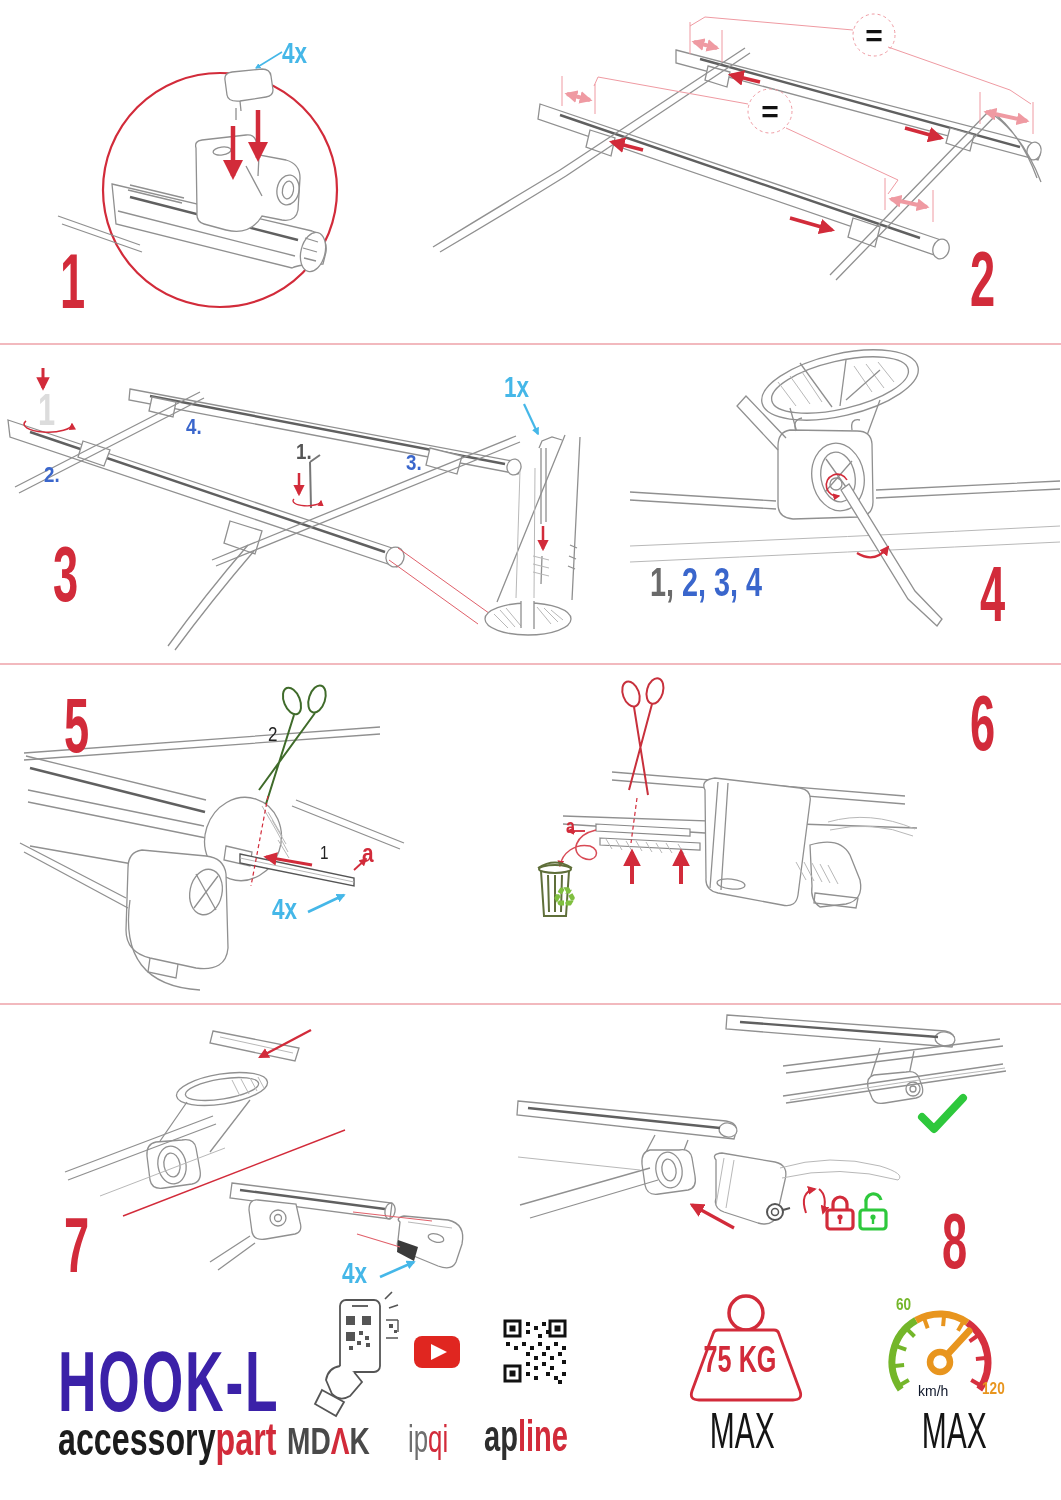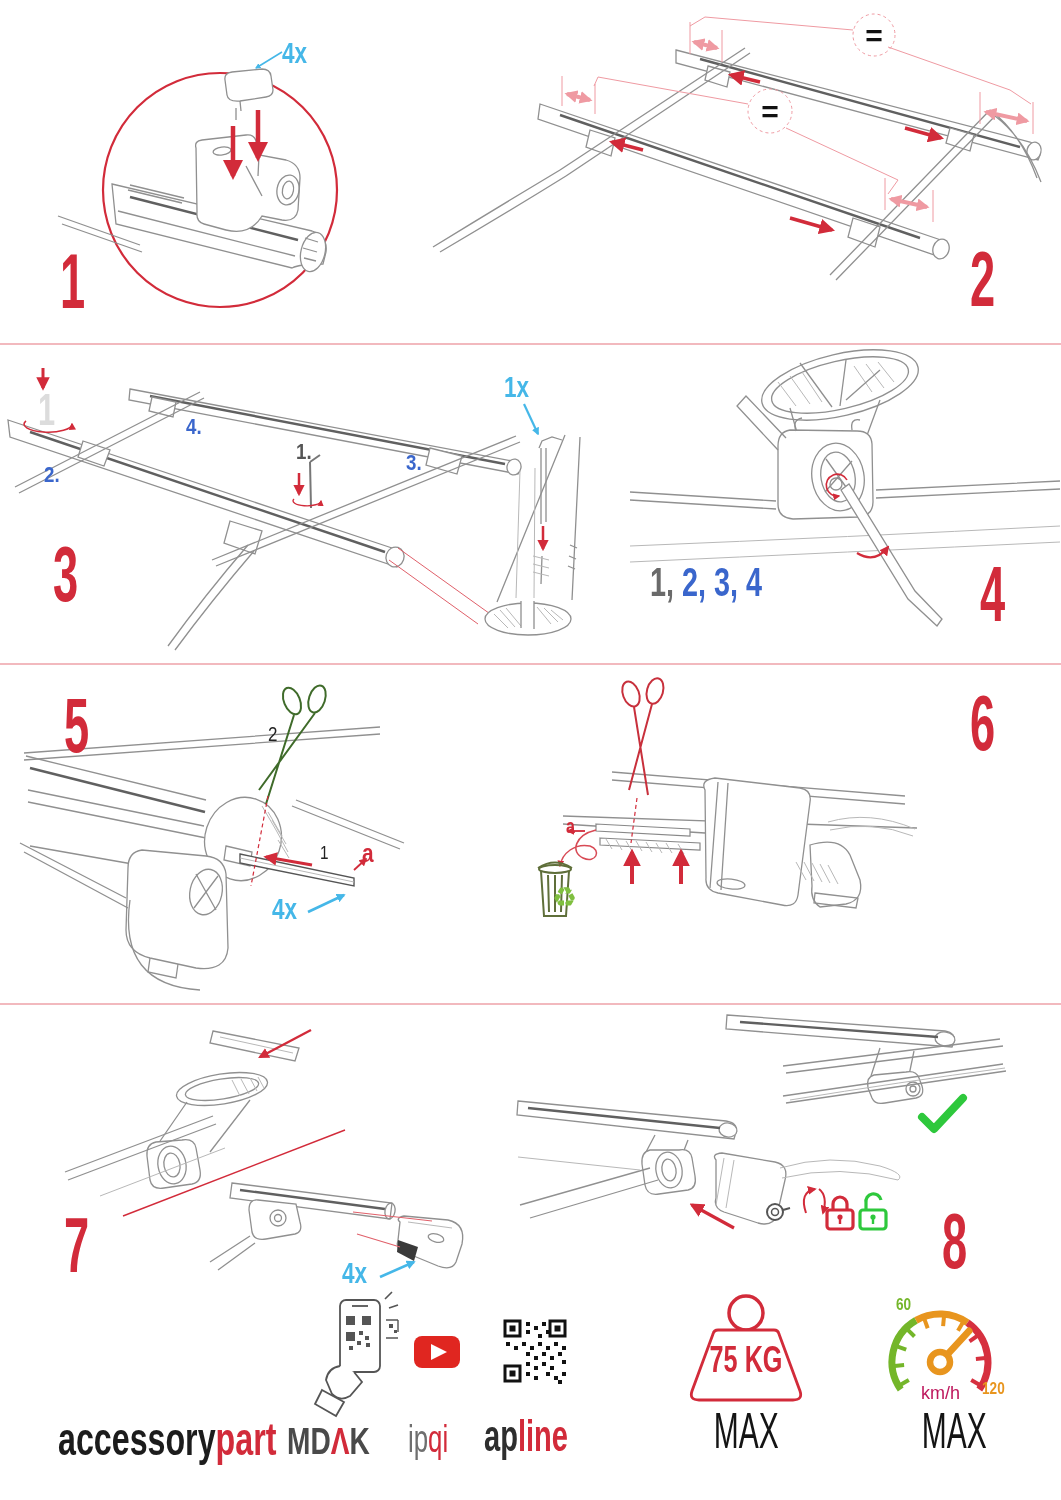--- a/index.html
+++ b/index.html
@@ -11,21 +11,21 @@
   .cyanlbl{font-size:30px;color:#45b7e8;font-weight:bold;transform:scaleX(.75);}
   .bluelbl{font-size:22px;color:#3a66cc;font-weight:bold;transform:scaleX(.85);}
   .graylbl{font-size:22px;color:#555;font-weight:bold;transform:scaleX(.85);}
   .ghost{font-size:44px;color:#dcdcdc;font-weight:bold;transform:scaleX(.7);}
   .eq{font-size:30px;font-weight:bold;color:#111;width:26px;text-align:center;}
   .smalldark{font-size:20px;color:#222;transform:scaleX(.85);}
   .reda{font-size:26px;color:#d22b3a;font-weight:bold;transform:scaleX(.8);}
   .seq{font-size:40px;font-weight:bold;transform:scaleX(.72);}
   .seq .g{color:#6a6a6a;} .seq .b{color:#3a66cc;}
   .divider{position:absolute;left:0;width:1061px;height:2px;background:#f2b9be;}
-  .center{text-align:center;}
+  .center{text-align:left;}
   svg{position:absolute;left:0;top:0;}
   .ln{stroke:#909090;fill:none;stroke-width:1.3px;}
   .lnb{stroke:#606060;fill:none;stroke-width:2.4px;}
   .lnl{stroke:#b8b8b8;fill:none;stroke-width:1px;}
   .wfill{fill:#fff;}
   .red{stroke:#d22b3a;fill:none;}
   .pink{stroke:#ef9aa2;fill:none;}
   .cyan{stroke:#45b7e8;fill:none;}
 </style>
 </head>
@@ -466,27 +466,28 @@
 
 <div class="abs" style="left:970px;top:684px"><span class="cond stepnum">6</span></div>
 <div class="abs" style="left:566px;top:816px"><span class="cond reda" style="font-size:20px">a</span></div>
 <div class="abs" style="left:552px;top:884px;color:#7fbf3f;font-size:28px">♻</div>
 
 <div class="abs" style="left:64px;top:1206px"><span class="cond stepnum">7</span></div>
 <div class="abs" style="left:342px;top:1258px"><span class="cond cyanlbl">4x</span></div>
 
 <div class="abs" style="left:942px;top:1202px"><span class="cond stepnum">8</span></div>
 
+<div class="abs" style="left:58px;top:1338px"><span class="cond" style="font-size:86px;font-weight:bold;letter-spacing:3px;color:#3b21a8;transform:scaleX(.62)">HOOK-L</span></div>
 <div class="abs" style="left:58px;top:1416px"><span class="cond" style="font-size:46px;font-weight:bold;transform:scaleX(.7)"><span style="color:#1c1c1c">accessory</span><span style="color:#d22b3a">part</span></span></div>
 
 <div class="abs" style="left:287px;top:1424px"><span class="cond" style="font-size:36px;font-weight:bold;color:#4a4a4a;transform:scaleX(.78)"><span>MD</span><span style="color:#d22b3a">Λ</span><span>K</span></span></div>
 <div class="abs" style="left:408px;top:1420px"><span class="cond" style="font-size:38px;color:#6f6f6f;transform:scaleX(.68)"><span>ip</span><span style="color:#d22b3a">qi</span></span></div>
 <div class="abs" style="left:484px;top:1414px"><span class="cond" style="font-size:44px;font-weight:bold;transform:scaleX(.66)"><span style="color:#2e2e2e">ap</span><span style="color:#d22b3a">line</span></span></div>
 
 <div class="abs center" style="left:688px;top:1342px;width:116px"><span class="cond" style="font-size:36px;font-weight:bold;color:#d22b3a;transform:scaleX(.7);transform-origin:center top">75 KG</span></div>
 <div class="abs center" style="left:688px;top:1406px;width:116px"><span class="cond" style="font-size:50px;color:#141414;transform:scaleX(.6);transform-origin:center top">MAX</span></div>
 
 <div class="abs" style="left:896px;top:1296px"><span class="cond" style="font-size:17px;font-weight:bold;color:#74b62a;transform:scaleX(.8)">60</span></div>
 <div class="abs" style="left:982px;top:1380px"><span class="cond" style="font-size:17px;font-weight:bold;color:#e8951e;transform:scaleX(.8)">120</span></div>
-<div class="abs center" style="left:918px;top:1384px;width:45px;font-size:18px;color:#be185d">km/h</div>
+<div class="abs center" style="left:918px;top:1384px;width:45px;font-size:14px;color:#0f172a">km/h</div>
 <div class="abs center" style="left:900px;top:1406px;width:80px"><span class="cond" style="font-size:50px;color:#141414;transform:scaleX(.6);transform-origin:center top">MAX</span></div>
 
 </div>
 
 </body></html>

